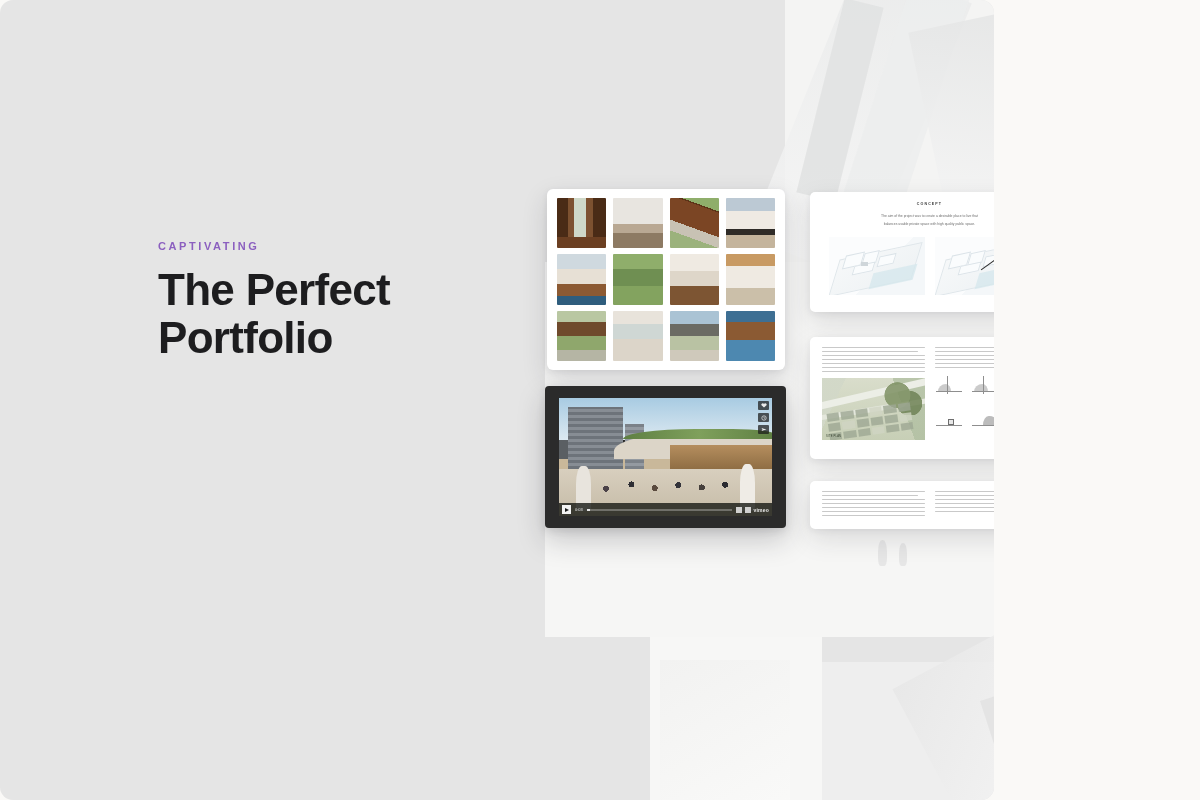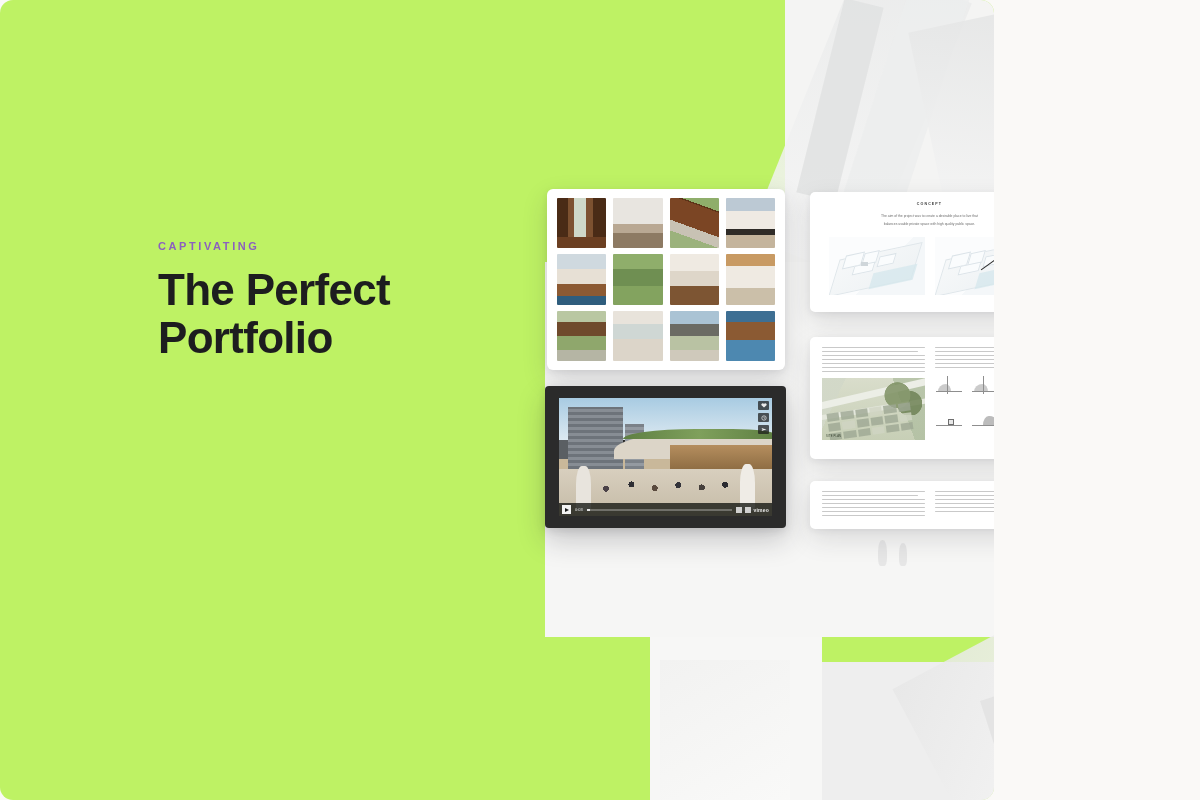--- a/index.html
+++ b/index.html
@@ -16,21 +16,21 @@
     background: #faf9f7;
     position: relative;
   }
 
   .stage {
     position: absolute;
     inset: 0;
     width: 994px;
     height: 800px;
     overflow: hidden;
-    background: #bef264;
+    background: #e5e5e5;
     border-radius: 13px;
   }
 
   
   .bg-layer { position: absolute; inset: 0; pointer-events: none; }
 
   .bg-panel {
     position: absolute;
     background: #f1f1f0;
   }

